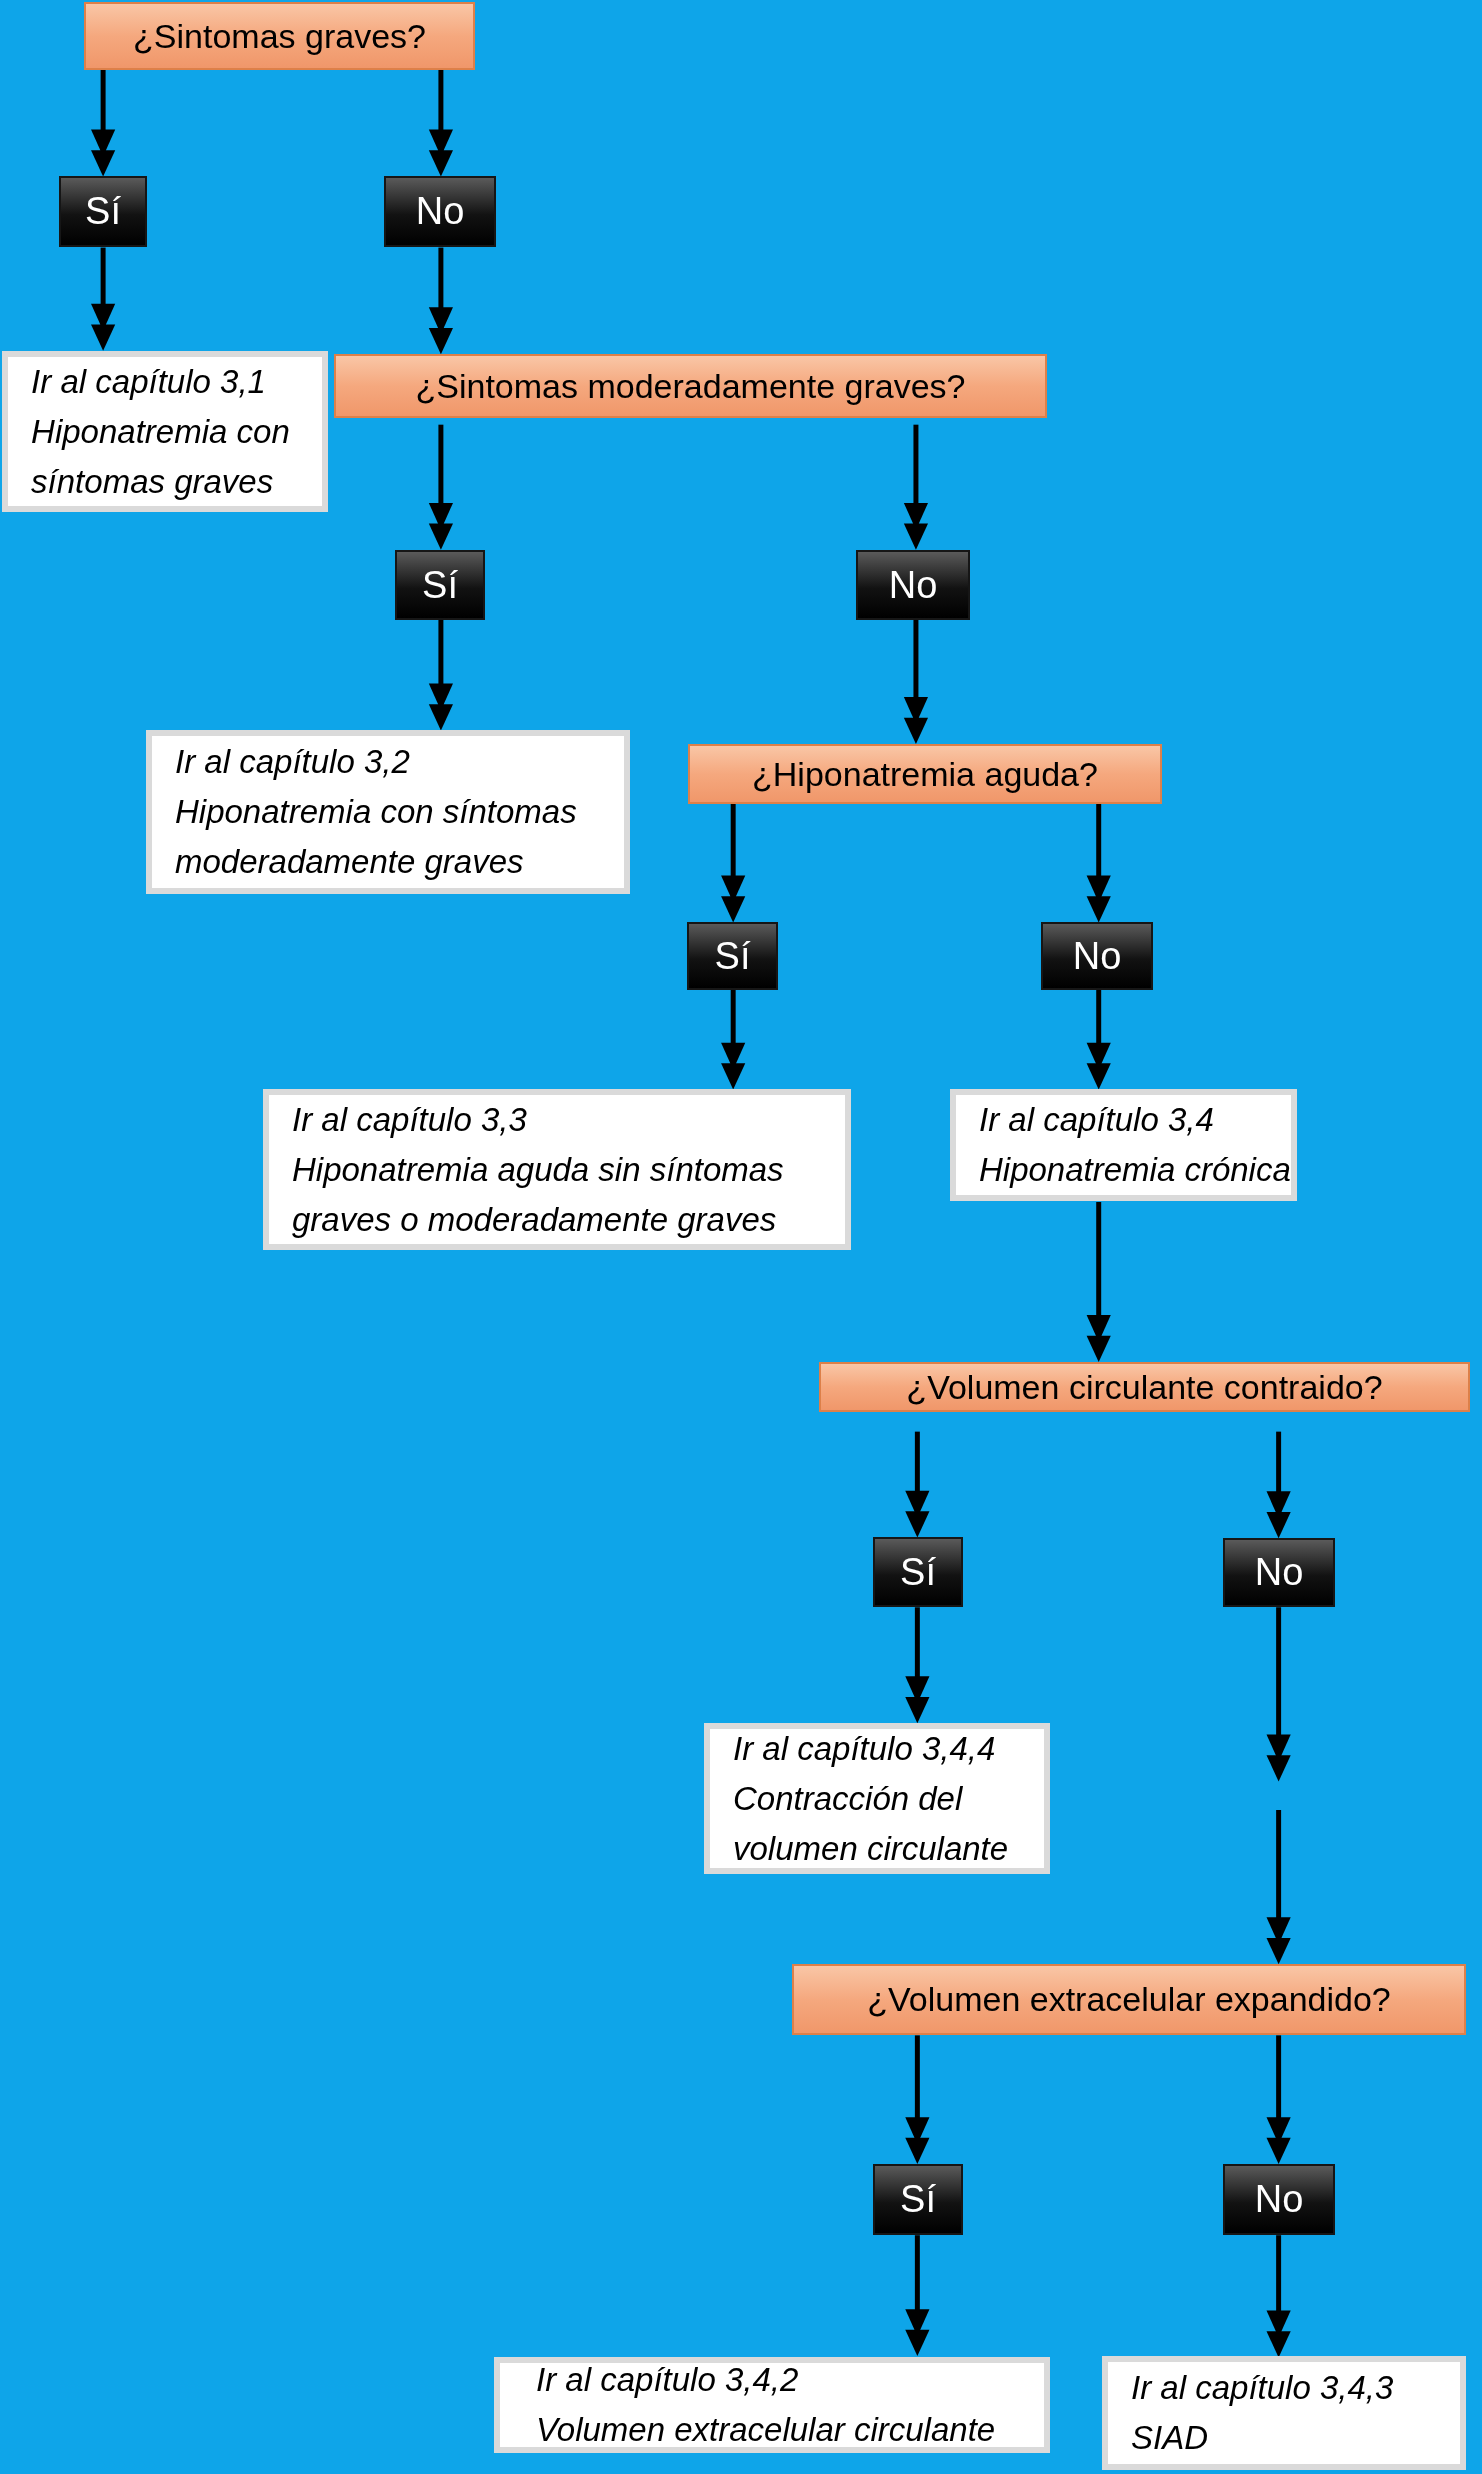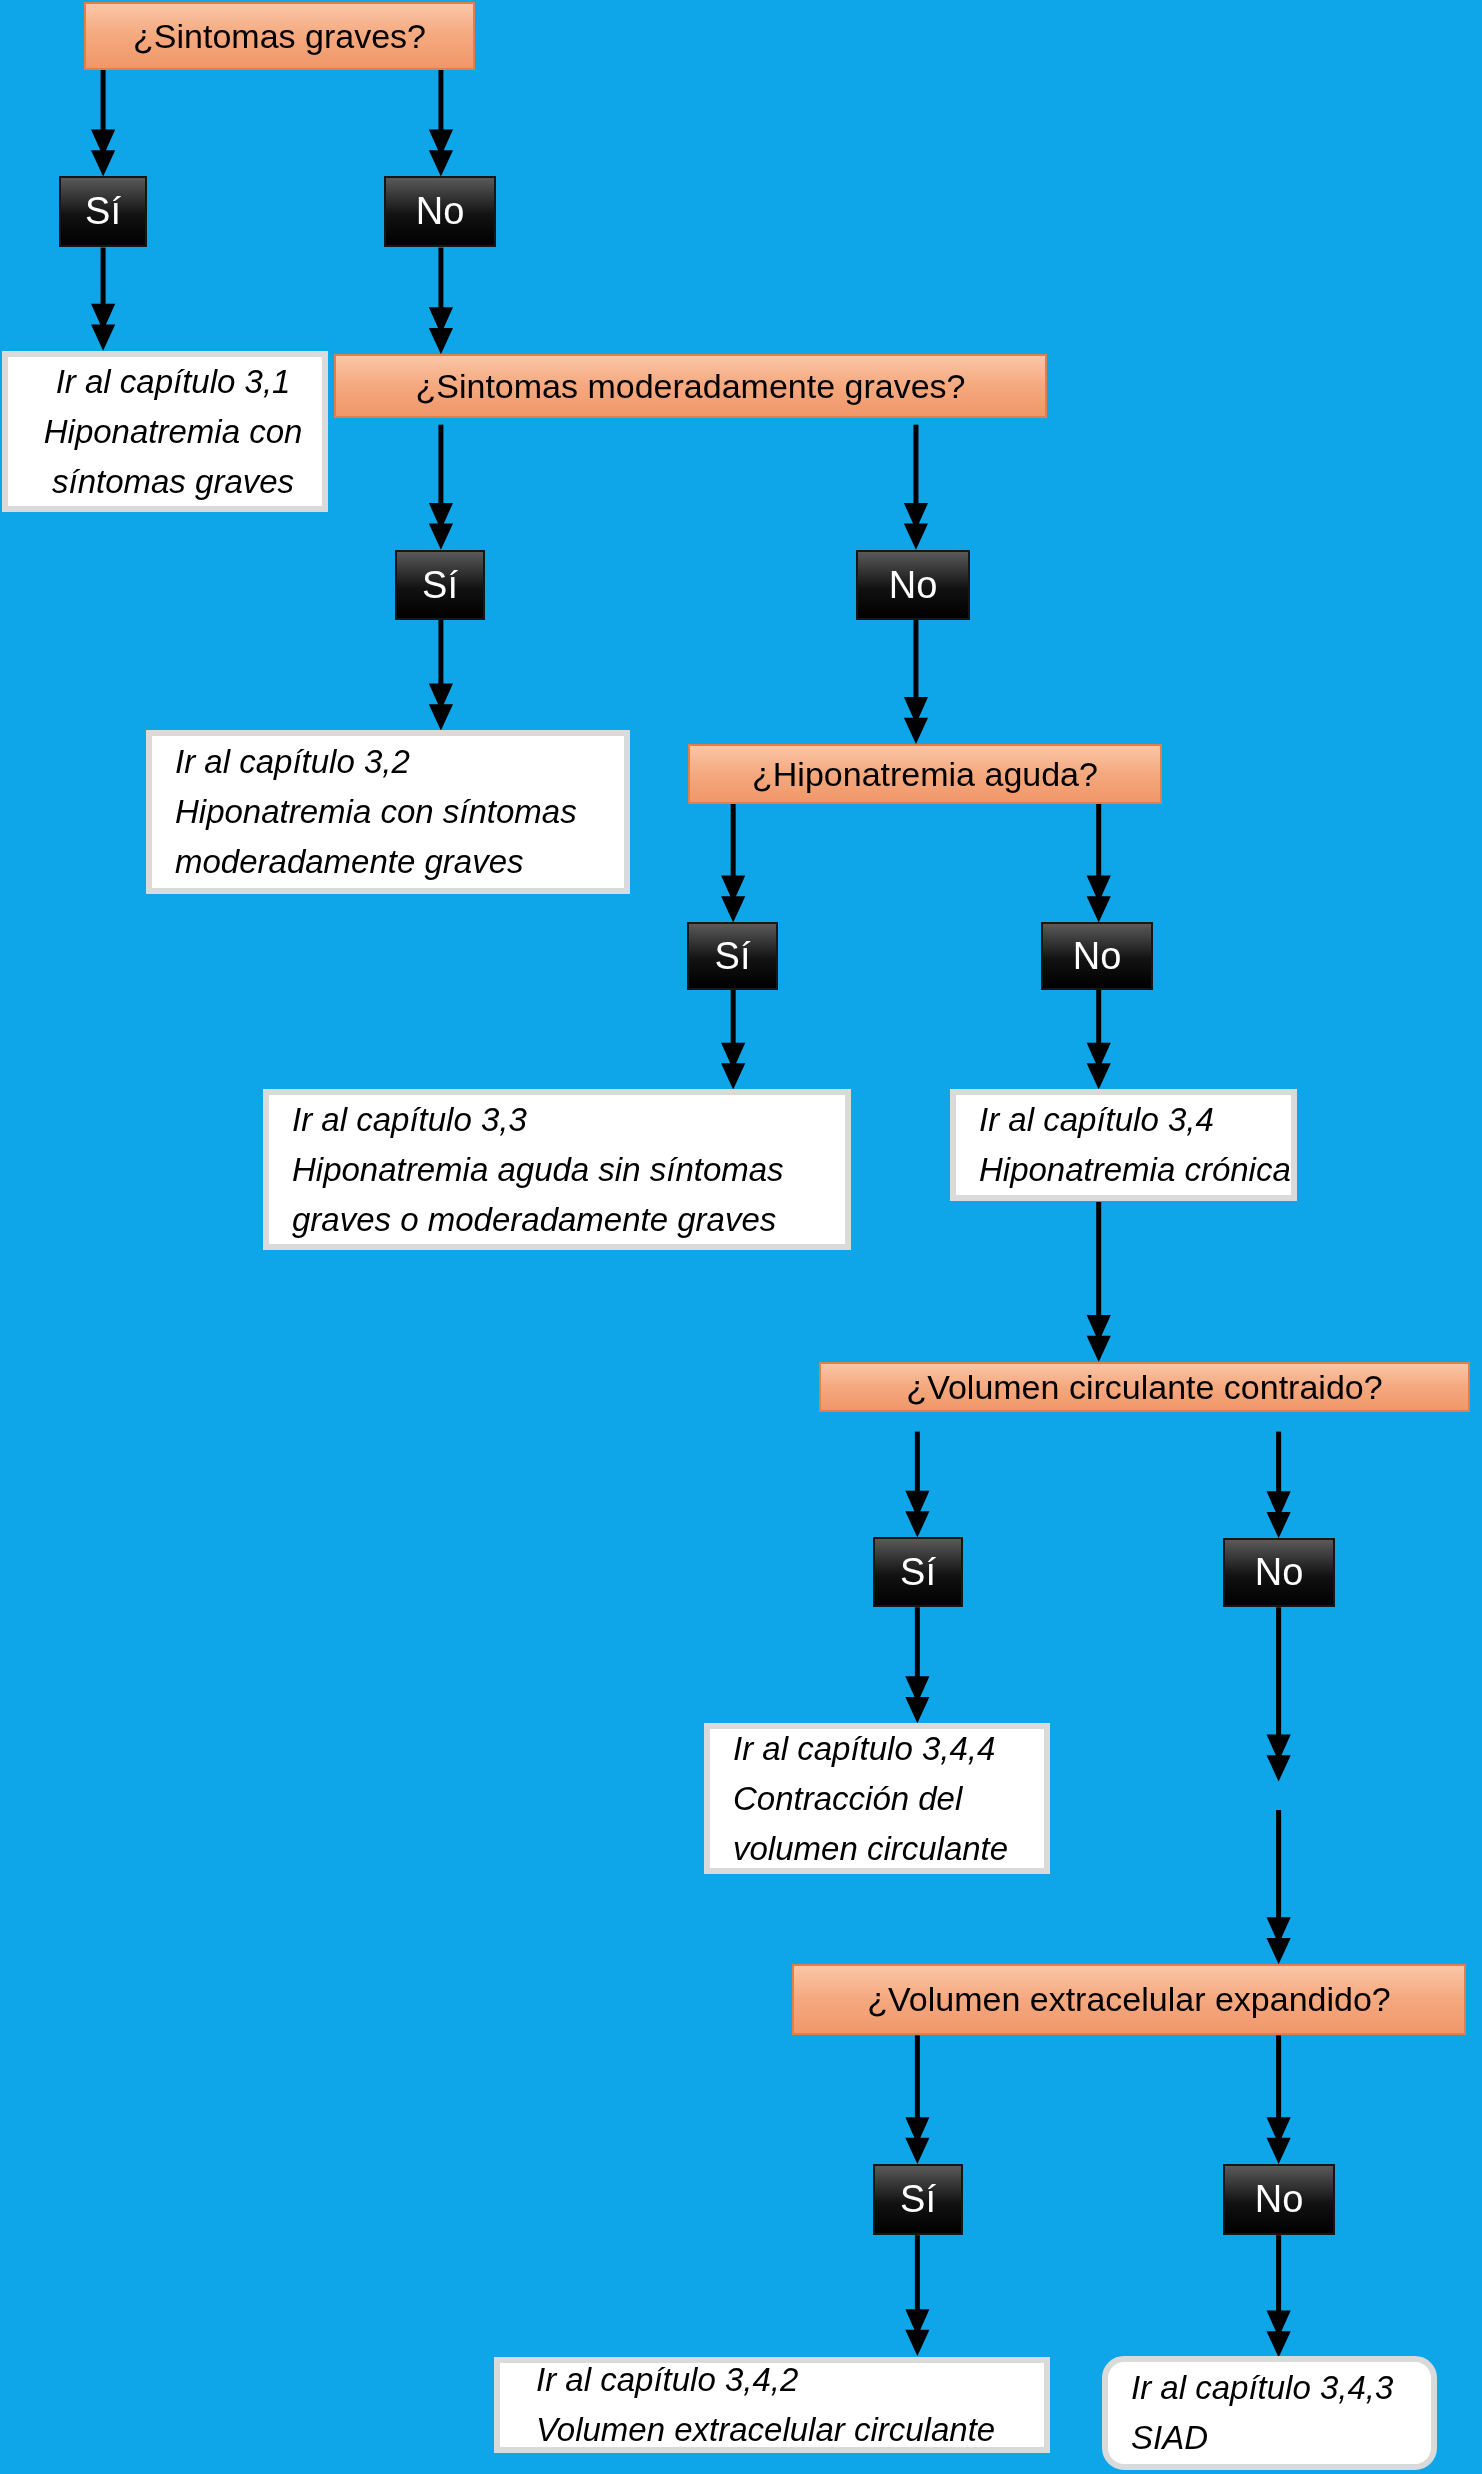--- a/index.html
+++ b/index.html
@@ -157,21 +157,21 @@
     <div class="a" style="left: 59px; top: 176px; width: 88px; height: 71px;">Sí</div>
     <div class="a" style="left: 384px; top: 176px; width: 112px; height: 71px;">No</div>
     <div class="a" style="left: 395px; top: 550px; width: 90px; height: 70px;">Sí</div>
     <div class="a" style="left: 856px; top: 550px; width: 114px; height: 70px;">No</div>
     <div class="a" style="left: 687px; top: 922px; width: 91px; height: 68px;">Sí</div>
     <div class="a" style="left: 1041px; top: 922px; width: 112px; height: 68px;">No</div>
     <div class="a" style="left: 873px; top: 1537px; width: 90px; height: 70px;">Sí</div>
     <div class="a" style="left: 1223px; top: 1538px; width: 112px; height: 69px;">No</div>
     <div class="a" style="left: 873px; top: 2164px; width: 90px; height: 71px;">Sí</div>
     <div class="a" style="left: 1223px; top: 2164px; width: 112px; height: 71px;">No</div>
-    <div class="r" style="left: 2.1px; top: 351px; width: 326px; height: 161px; text-align: center;">
+    <div class="r" style="left: 2.1px; top: 351px; width: 326px; height: 161px;">
       <div>Ir al capítulo 3,1</div>
       <div>Hiponatremia con</div>
       <div>síntomas graves</div>
     </div>
     <div class="r" style="left: 146px; top: 730px; width: 484px; height: 164px;">
       <div>Ir al capítulo 3,2</div>
       <div>Hiponatremia con síntomas</div>
       <div>moderadamente graves</div>
     </div>
     <div class="r" style="left: 263px; top: 1089px; width: 588px; height: 161px;">
@@ -185,18 +185,18 @@
     </div>
     <div class="r" style="left: 704px; top: 1723px; width: 346px; height: 151px;">
       <div>Ir al capítulo 3,4,4</div>
       <div>Contracción del</div>
       <div>volumen circulante</div>
     </div>
     <div class="r" style="left: 494px; top: 2357px; width: 556px; height: 96px; padding-left: 36px;">
       <div>Ir al capítulo 3,4,2</div>
       <div>Volumen extracelular circulante</div>
     </div>
-    <div class="r" style="left: 1102px; top: 2356px; width: 335px; height: 114px; border-radius: 22px;">
+    <div class="r" style="left: 1102px; top: 2356px; width: 364px; height: 114px;">
       <div>Ir al capítulo 3,4,3</div>
       <div>SIAD</div>
     </div>
   </div>
 
 
 </body></html>

